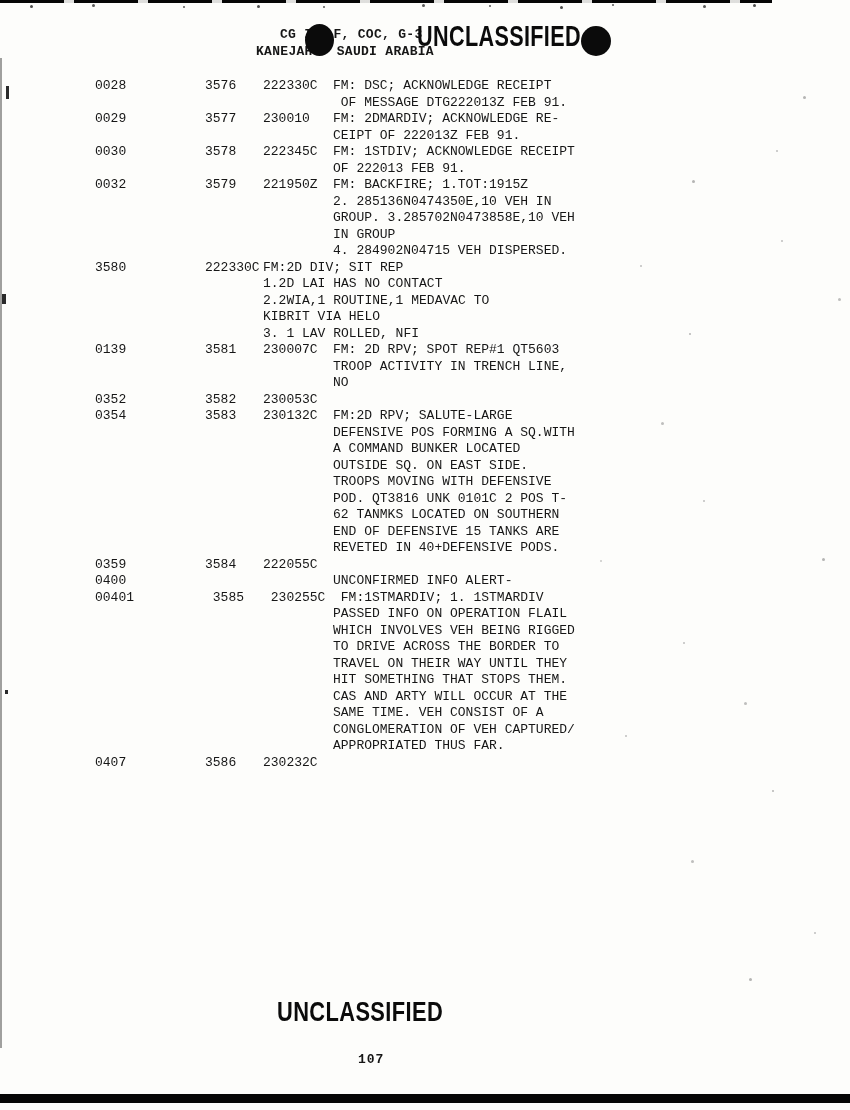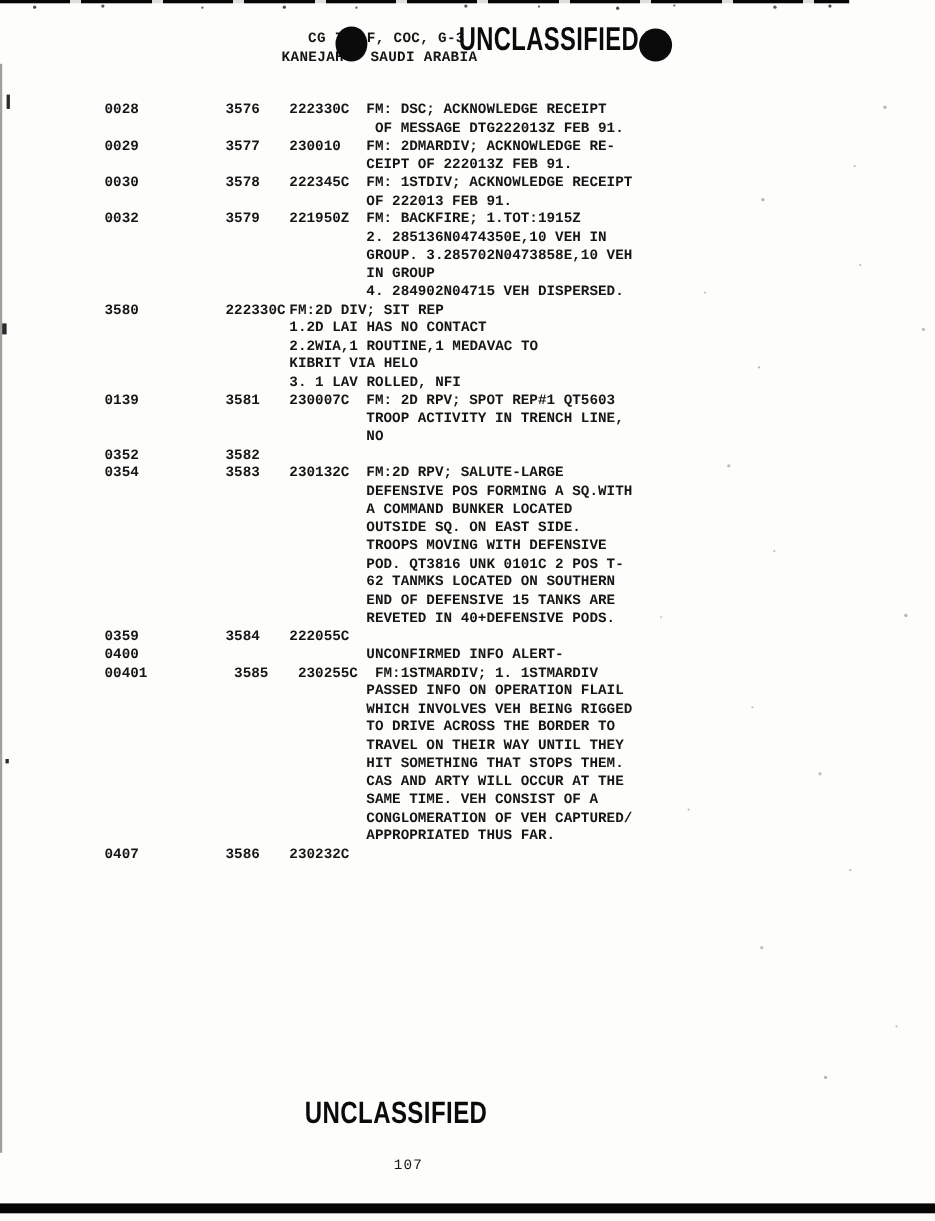--- a/index.html
+++ b/index.html
@@ -50,30 +50,30 @@
   }
   .stamp-top    { left: 417px; top: 19px;  font-size: 30px; transform: scaleX(0.72); }
   .stamp-bottom { left: 277px; top: 996px; font-size: 28px; transform: scaleX(0.78); }
 
   .redaction-blob { position: absolute; background: #0b0b0b; border-radius: 50%; }
   .blob-header { left: 305px; top: 24px; width: 29px; height: 32px; }
   .blob-stamp  { left: 581px; top: 26px; width: 30px; height: 30px; }
 
   
   .log {
-    position: absolute; left: 95px; top: 92px; width: 660px;
-    font-size: 13px; font-weight: 700; line-height: 16.5px;
+    position: absolute; left: 95px; top: 78px; width: 660px;
+    font-size: 13px; font-weight: 400; line-height: 16.5px;
   }
   .log-row { display: grid; grid-template-columns: 110px 58px 70px 1fr; }
   .cell { white-space: pre; }
 
   
   .page-number {
     position: absolute; left: 358px; top: 1052px;
-    font-size: 13px; font-weight: 400; letter-spacing: 1px;
+    font-size: 13px; font-weight: 700; letter-spacing: 1px;
   }
 </style>
 </head>
 <body>
 
 <div class="page">
 
   <div class="top-edge-line"></div>
   <div class="bottom-edge-bar"></div>
   <div class="left-edge-line"></div>
@@ -175,20 +175,21 @@
     <div class="cell">3581</div>
     <div class="cell">230007C</div>
     <div class="cell">FM: 2D RPV; SPOT REP#1 QT5603
 TROOP ACTIVITY IN TRENCH LINE,
 NO</div>
   </div>
 
   <div class="log-row">
     <div class="cell">0352</div>
     <div class="cell">3582</div>
+    <div class="cell">230053C</div>
   </div>
 
   <div class="log-row">
     <div class="cell">0354</div>
     <div class="cell">3583</div>
     <div class="cell">230132C</div>
     <div class="cell">FM:2D RPV; SALUTE-LARGE
 DEFENSIVE POS FORMING A SQ.WITH
 A COMMAND BUNKER LOCATED
 OUTSIDE SQ. ON EAST SIDE.

